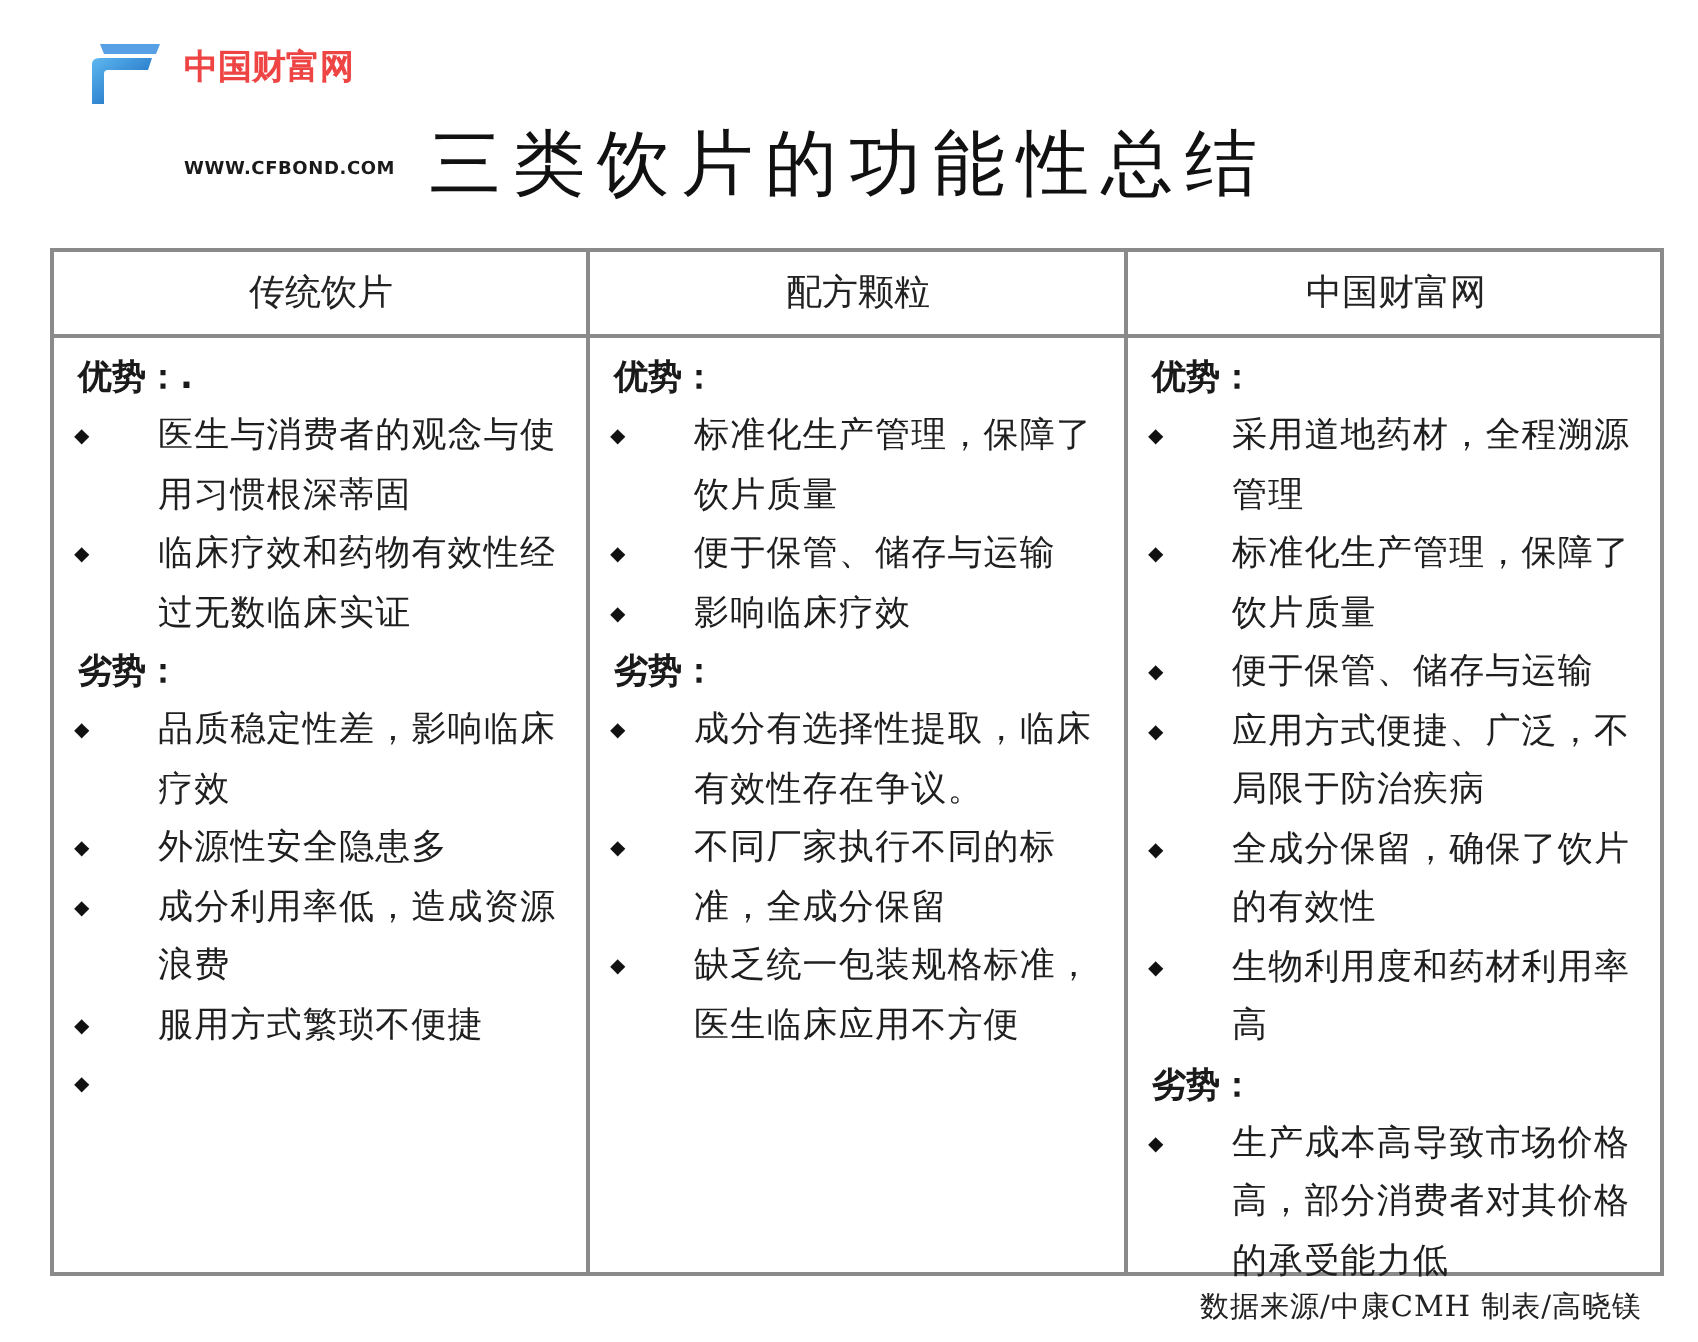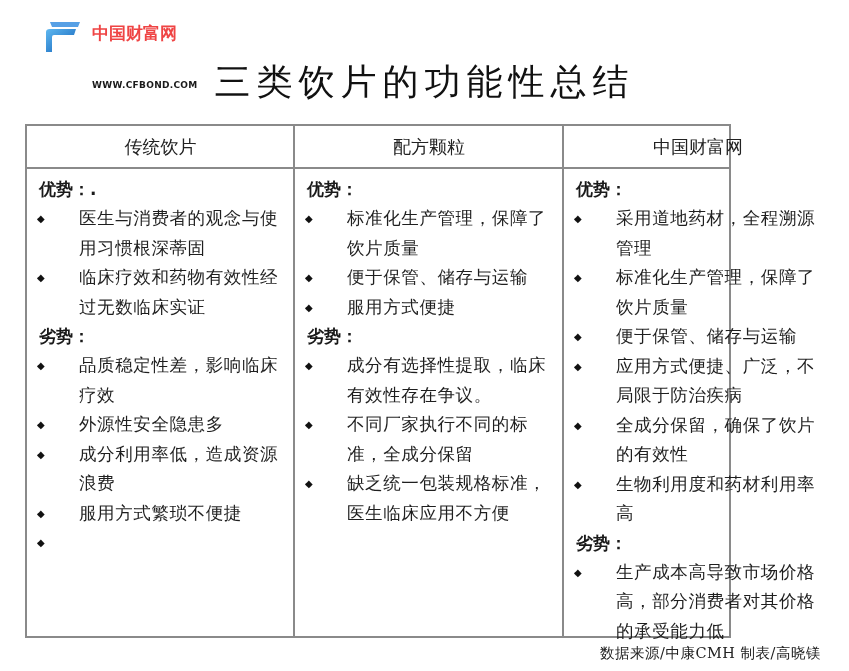--- a/index.html
+++ b/index.html
@@ -12,21 +12,21 @@
     .logo { position: absolute; left: 42px; top: 18px; width: 200px; height: 40px; }
     .logo-mark { position: absolute; left: 0; top: 0; width: 40px; height: 36px; }
     .logo-cn { position: absolute; left: 50px; top: 4px; font-size: 17px; font-weight: bold; color: #ef4444; letter-spacing: 0px; font-family: "DejaVu Sans", sans-serif; }
     .logo-en { position: absolute; left: 50px; top: 25px; font-size: 9px; font-weight: bold; color: #1a1a1a; letter-spacing: 0.3px; font-family: "DejaVu Sans", sans-serif; margin-top: 37px; }
     .title {
       position: absolute; left: 0; width: 849px; top: 58px; text-align: center;
       font-family: "DejaVu Serif", "Liberation Serif", serif;
       font-size: 36px; letter-spacing: 6px; color: #111;
     }
     .table {
-      position: absolute; left: 25px; top: 124px; width: 706px; height: 514px;
+      position: absolute; left: 25px; top: 124px; width: 807px; height: 514px;
       border: 2px solid #8a8a8a; box-sizing: border-box;
     }
     .hdr-row { position: absolute; left: 0; top: 0; width: 100%; height: 43px; border-bottom: 2px solid #8a8a8a; box-sizing: border-box; }
     .col-div { position: absolute; top: 0; bottom: 0; width: 0; border-left: 2px solid #8a8a8a; }
     .hdr-cell { position: absolute; top: 0; height: 41px; line-height: 41px; text-align: center; font-size: 18px; color: #222; }
     .col { position: absolute; top: 45px; bottom: 0; padding: 4px 0 16px 0; box-sizing: border-box; }
     .sec-label { font-size: 17px; font-weight: bold; line-height: 29px; padding-left: 12px; color: #1a1a1a; }
     .item { position: relative; font-size: 17.5px; line-height: 29.5px; padding-left: 52px; padding-right: 6px; color: #1f1f1f; letter-spacing: 0.6px; }
     .bullet { position: absolute; left: 10px; top: 0; font-size: 10px; line-height: 29.5px; color: #111; }
     .caption {
@@ -72,21 +72,21 @@
     <div class="item"><span class="bullet">◆</span><span>外源性安全隐患多</span></div>
     <div class="item"><span class="bullet">◆</span><span>成分利用率低，造成资源浪费</span></div>
     <div class="item"><span class="bullet">◆</span><span>服用方式繁琐不便捷</span></div>
     <div class="item"><span class="bullet">◆</span></div>
   </div>
 
   <div class="col" style="left:268px;width:267px;">
     <div class="sec-label">优势：</div>
     <div class="item"><span class="bullet">◆</span><span>标准化生产管理，保障了饮片质量</span></div>
     <div class="item"><span class="bullet">◆</span><span>便于保管、储存与运输</span></div>
-    <div class="item"><span class="bullet">◆</span><span>服用方式便捷</span></div>
+    <div class="item"><span class="bullet">◆</span><span>影响临床疗效</span></div>
     <div class="sec-label">劣势：</div>
     <div class="item"><span class="bullet">◆</span><span>成分有选择性提取，临床有效性存在争议。</span></div>
     <div class="item"><span class="bullet">◆</span><span>不同厂家执行不同的标准，全成分保留</span></div>
     <div class="item"><span class="bullet">◆</span><span>缺乏统一包装规格标准，医生临床应用不方便</span></div>
   </div>
 
   <div class="col" style="left:537px;width:266px;">
     <div class="sec-label">优势：</div>
     <div class="item"><span class="bullet">◆</span><span>采用道地药材，全程溯源管理</span></div>
     <div class="item"><span class="bullet">◆</span><span>标准化生产管理，保障了饮片质量</span></div>

